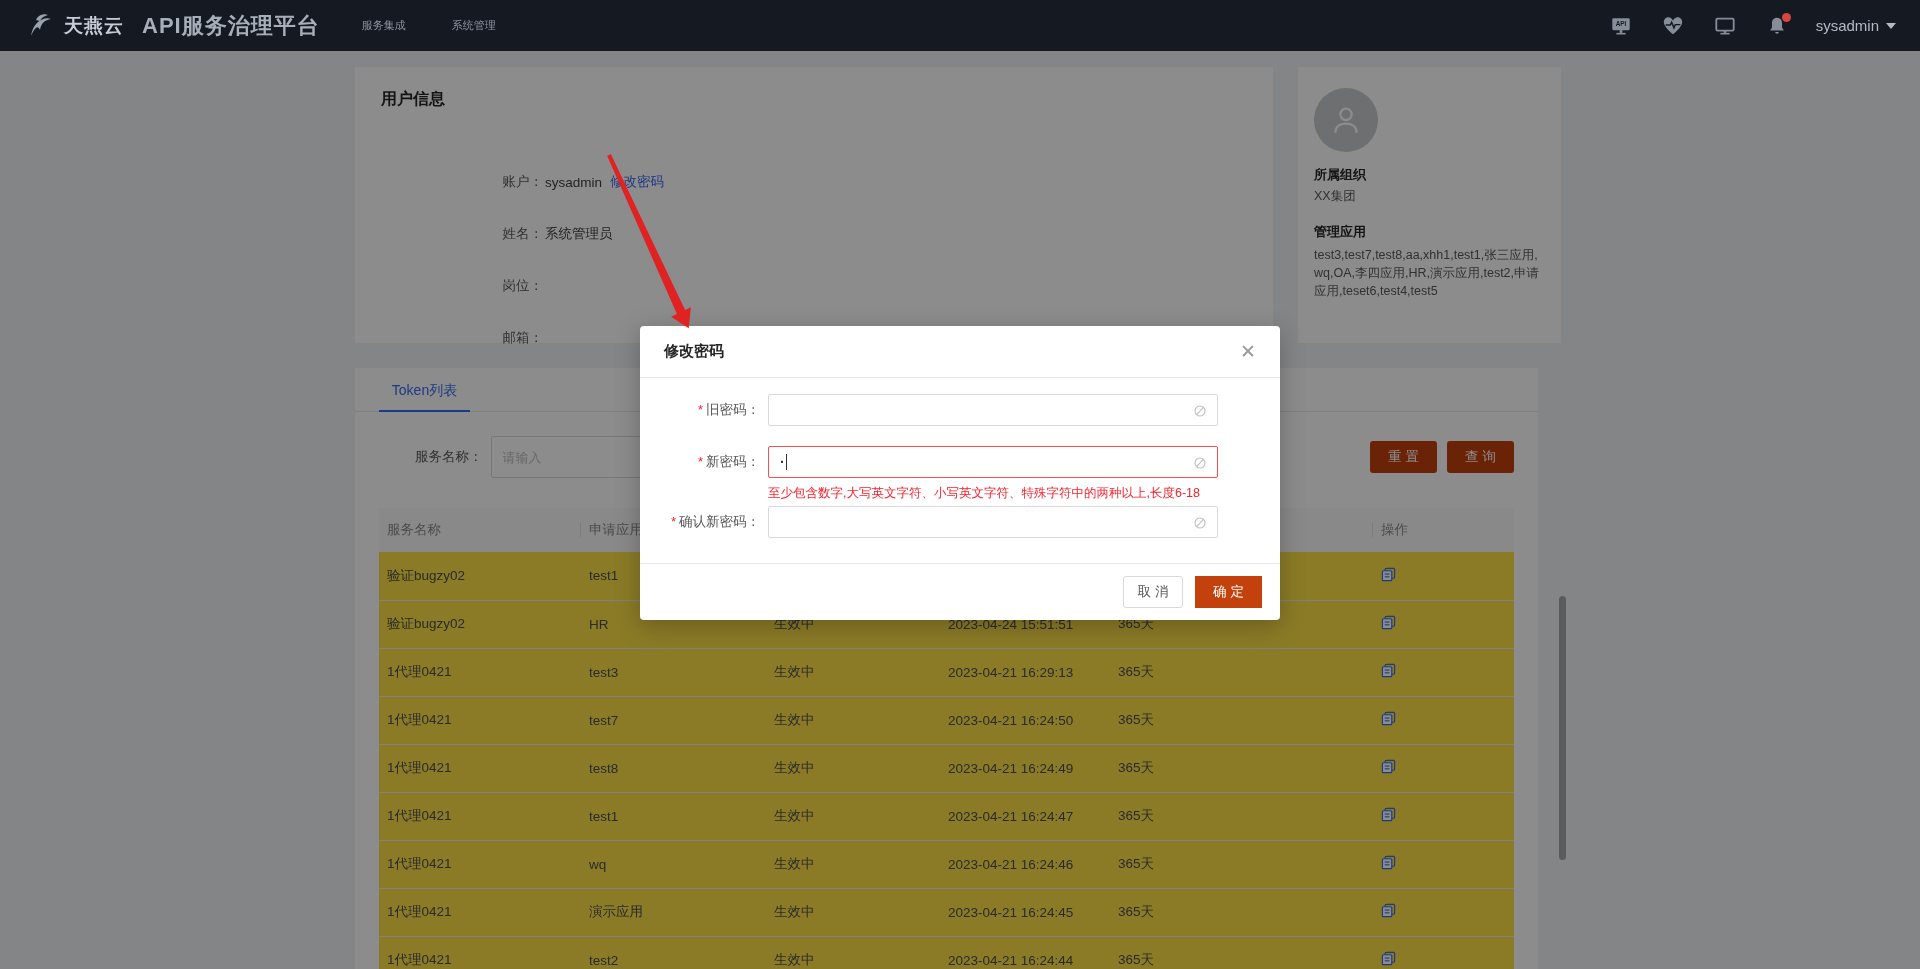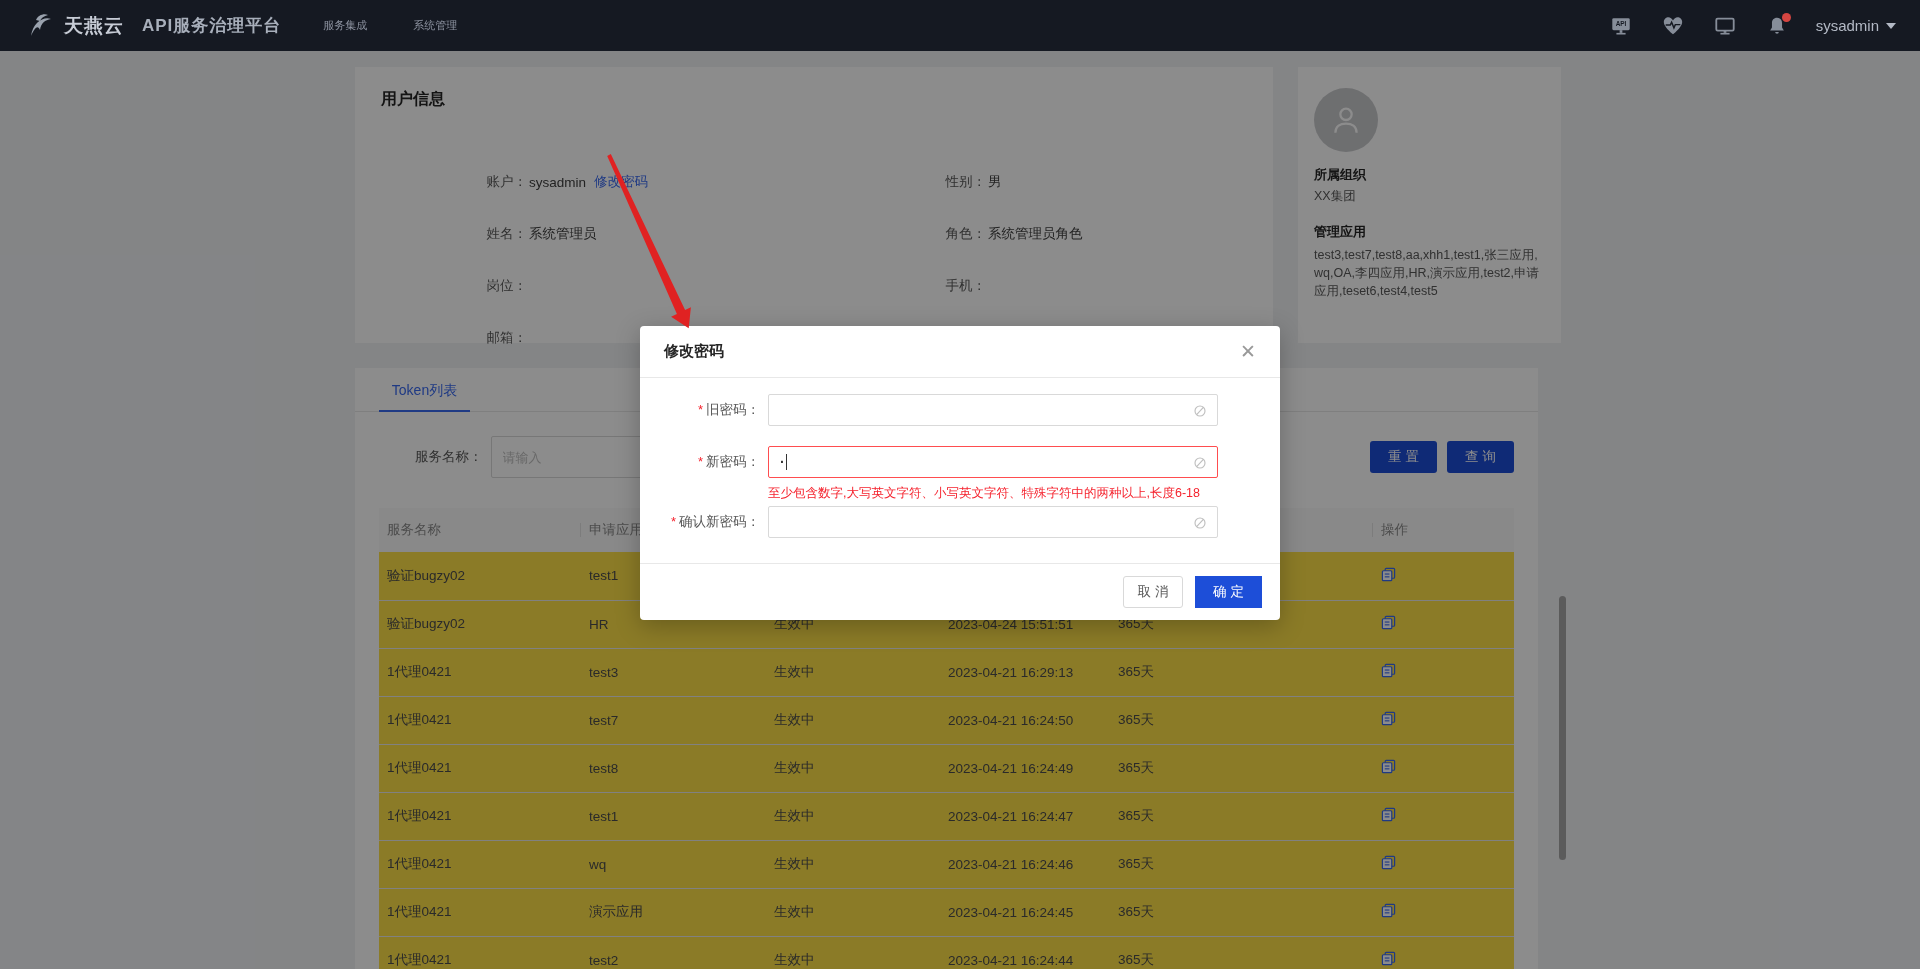--- a/index.html
+++ b/index.html
@@ -5,42 +5,42 @@
   * { margin:0; padding:0; box-sizing:border-box; }
   html,body { width:1920px; height:969px; overflow:hidden; }
   body { font-family:"Liberation Sans","DejaVu Sans",sans-serif; background:#f0f2f5; position:relative; }
 
   
   .navbar { position:absolute; top:0; left:0; width:1920px; height:51px; background:#151922;
             display:flex; align-items:center; padding:0 24px; z-index:100; }
   .brand-wrap { display:flex; align-items:center; }
   .logo { width:32px; height:32px; margin-right:8px; }
   .brand { color:#c7ccd6; font-size:19px; font-weight:bold; letter-spacing:1px; }
-  .product { color:#a8afbb; font-size:17px; font-weight:bold; margin-left:18px; letter-spacing:1px; }
+  .product { color:#a8afbb; font-size:22px; font-weight:bold; margin-left:18px; letter-spacing:1px; }
   .nav-menu { display:flex; align-items:center; margin-left:42px; }
   .nav-item { color:#8d93a0; font-size:11px; margin-right:46px; cursor:pointer; }
   .nav-right { margin-left:auto; display:flex; align-items:center; }
   .nav-icon { width:22px; height:22px; margin-left:30px; position:relative; cursor:pointer; }
   .nav-icon svg { width:100%; height:100%; }
   .badge-dot { position:absolute; top:-2px; right:-3px; width:9px; height:9px; border-radius:50%;
                background:#d64541; }
   .nav-user { display:flex; align-items:center; margin-left:28px; cursor:pointer; }
   .nav-user-name { color:#b3b9c5; font-size:15px; }
   .caret { width:0; height:0; border-left:5px solid transparent; border-right:5px solid transparent;
            border-top:6px solid #b3b9c5; margin-left:7px; }
 
   
   .content { position:absolute; top:51px; left:0; width:1920px; height:918px; }
   .card { position:absolute; background:#fff; }
 
   
   .user-card { left:355px; top:16px; width:918px; height:276px; }
   .card-title { font-size:16px; font-weight:bold; color:#262626; padding:22px 0 0 26px; }
   .uf-col { position:absolute; top:105px; }
-  .uf-col.left { left:112px; }
+  .uf-col.left { left:128px; }
   .uf-col.right { left:571px; }
   .uf-row { display:flex; align-items:center; height:20px; margin-bottom:32px; font-size:13.5px; }
   .uf-label { display:inline-block; width:60px; text-align:right; color:#595959; }
   .uf-value { color:#404040; margin-left:2px; }
   .uf-link { color:#3a6af0; margin-left:8px; text-decoration:none; cursor:pointer; }
 
   
   .org-card { left:1298px; top:16px; width:263px; height:276px; padding:21px 16px 0 16px; font-size:13px; }
   .avatar { width:64px; height:64px; border-radius:50%; background:#c9cacd; display:flex;
             align-items:center; justify-content:center; }
@@ -53,21 +53,21 @@
   .token-card { left:355px; top:317px; width:1183px; height:700px; }
   .tabbar { position:absolute; top:0; left:0; right:0; height:44px; border-bottom:1px solid #e8e8e8; }
   .tab { position:absolute; left:24px; top:0; width:91px; height:44px; line-height:44px; text-align:center;
          color:#3a6af0; font-size:14px; border-bottom:2px solid #3a6af0; cursor:pointer; }
   .search-row { position:absolute; top:73px; left:24px; right:24px; height:32px; display:flex; align-items:center; }
   .search-label { margin-left:36px; font-size:13.5px; color:#595959; }
   .search-input { width:220px; height:42px; border:1px solid #d9d9d9; border-radius:2px; margin-left:8px;
                   padding:0 11px; font-size:13px; color:#404040; outline:none; }
   .search-input::placeholder { color:#bfbfbf; }
   .btn-group { margin-left:auto; display:flex; }
-  .btn-primary { min-width:52px; height:32px; padding:0 14px; background:#1d4ed8; border:none; border-radius:3px;
+  .btn-primary { min-width:52px; height:32px; padding:0 14px; background:#c2410c; border:none; border-radius:3px;
                  color:#fff; font-size:13.5px; letter-spacing:4px; text-indent:4px; cursor:pointer; }
   .btn-group .btn-primary { margin-left:10px; }
 
   .table-wrap { position:absolute; top:140px; left:24px; right:24px; }
   table { border-collapse:collapse; table-layout:fixed; width:1135px; }
   th { height:44px; background:#fafafa; font-weight:normal; text-align:left; font-size:13.5px;
        color:#8a8a8a; padding:0 8px; position:relative;font-family:Liberation Mono, monospace; }
   th:not(:last-child)::after { content:""; position:absolute; right:0; top:15px; width:1px; height:14px;
        background:#e2e2e2; }
   td { height:48px; border-bottom:1px solid #ececec; font-size:13.5px; color:#4d4d4d; padding:0 8px; }
@@ -178,34 +178,20 @@
         </div>
         <div class="uf-row">
           <span class="uf-label">岗位：</span>
           <span class="uf-value"></span>
         </div>
         <div class="uf-row">
           <span class="uf-label">邮箱：</span>
           <span class="uf-value"></span>
         </div>
       </div>
-    <div class="uf-col right" id="uf-right">
-        <div class="uf-row">
-          <span class="uf-label">性别：</span>
-          <span class="uf-value">男</span>
-        </div>
-        <div class="uf-row">
-          <span class="uf-label">角色：</span>
-          <span class="uf-value">系统管理员角色</span>
-        </div>
-        <div class="uf-row">
-          <span class="uf-label">手机：</span>
-          <span class="uf-value"></span>
-        </div>
-      </div>
   </div>
 
   <div class="card org-card">
     <div class="avatar">
       <svg width="34" height="34" viewBox="0 0 24 24">
         <circle cx="12" cy="8" r="4" fill="none" stroke="#fff" stroke-width="1.6"></circle>
         <path d="M4.5 21 C4.5 16.5,8 14.5,12 14.5 C16 14.5,19.5 16.5,19.5 21" fill="none" stroke="#fff" stroke-width="1.6"></path>
       </svg>
     </div>
     <div class="org-h">所属组织</div>

